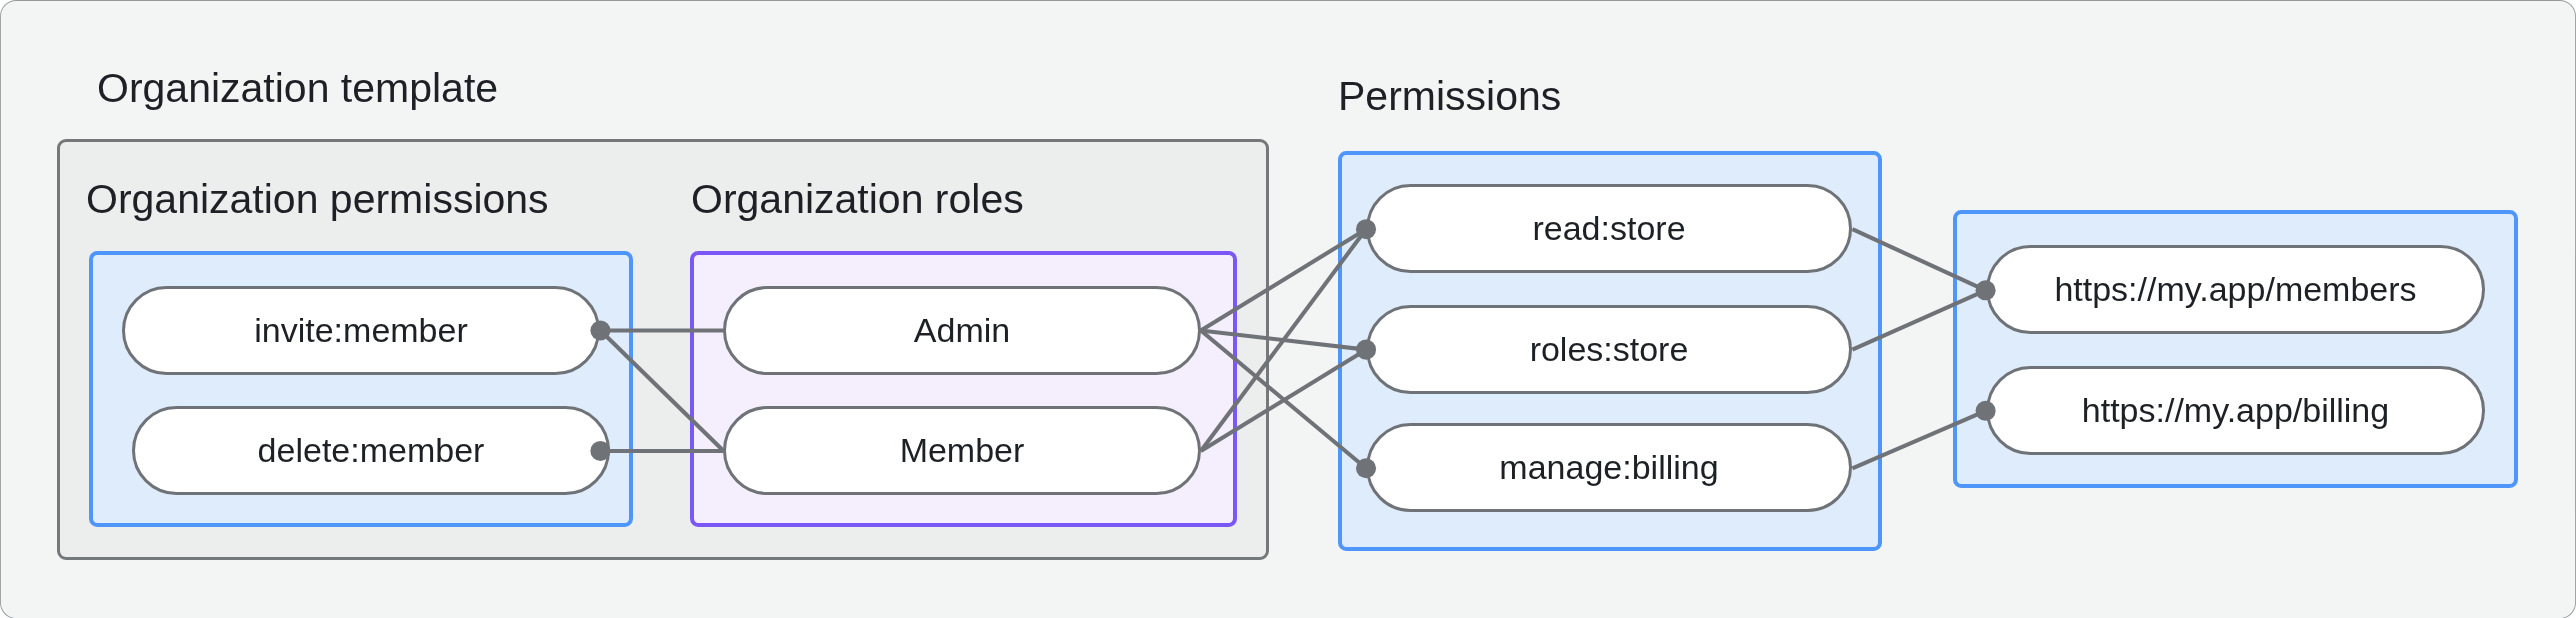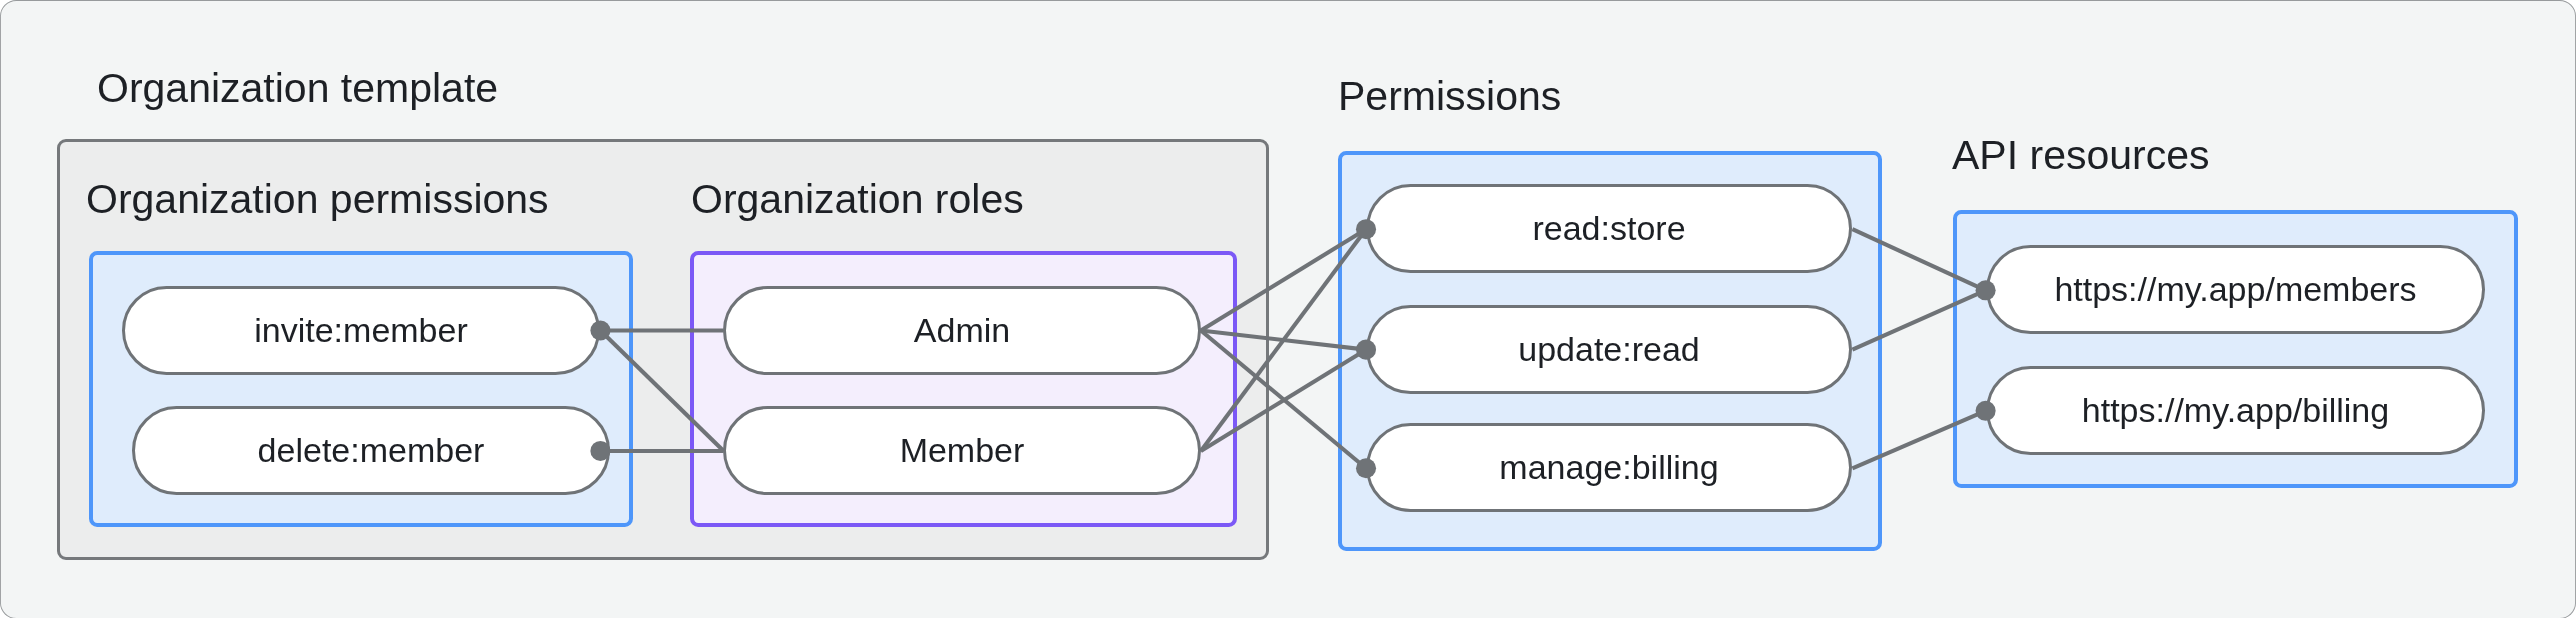--- a/index.html
+++ b/index.html
@@ -45,24 +45,23 @@
   <div class="pill" style="left:122px;top:286px;width:478px;">invite:member</div>
   <div class="pill" style="left:132px;top:406px;width:478px;">delete:member</div>
 
   <div class="groupbox purple-box box-org-roles"></div>
   <div class="pill" style="left:723px;top:286px;width:478px;">Admin</div>
   <div class="pill" style="left:723px;top:406px;width:478px;text-align:center;">Member</div>
 
   <div class="lbl" style="left:1338px;top:76px;">Permissions</div>
   <div class="groupbox blue-box box-permissions"></div>
   <div class="pill" style="left:1366px;top:184px;width:486px;">read:store</div>
-  <div class="pill" style="left:1366px;top:305px;width:486px;">update:read</div>
+  <div class="pill" style="left:1366px;top:305px;width:486px;">roles:store</div>
   <div class="pill" style="left:1366px;top:423px;width:486px;text-align:center;">manage:billing</div>
 
-  <div class="lbl" style="left:1952px;top:135px;">API resources</div>
   <div class="groupbox blue-box box-api"></div>
   <div class="pill" style="left:1986px;top:245px;width:499px;">https://my.app/members</div>
   <div class="pill" style="left:1986px;top:366px;width:499px;">https://my.app/billing</div>
 
   <svg class="connections" viewBox="0 0 2823 678">
     <line x1="658" y1="362" x2="793" y2="362"></line>
     <line x1="658" y1="362" x2="793" y2="494"></line>
     <line x1="658" y1="494" x2="793" y2="494"></line>
     <line x1="1316" y1="362" x2="1497" y2="251"></line>
     <line x1="1316" y1="362" x2="1497" y2="383"></line>

